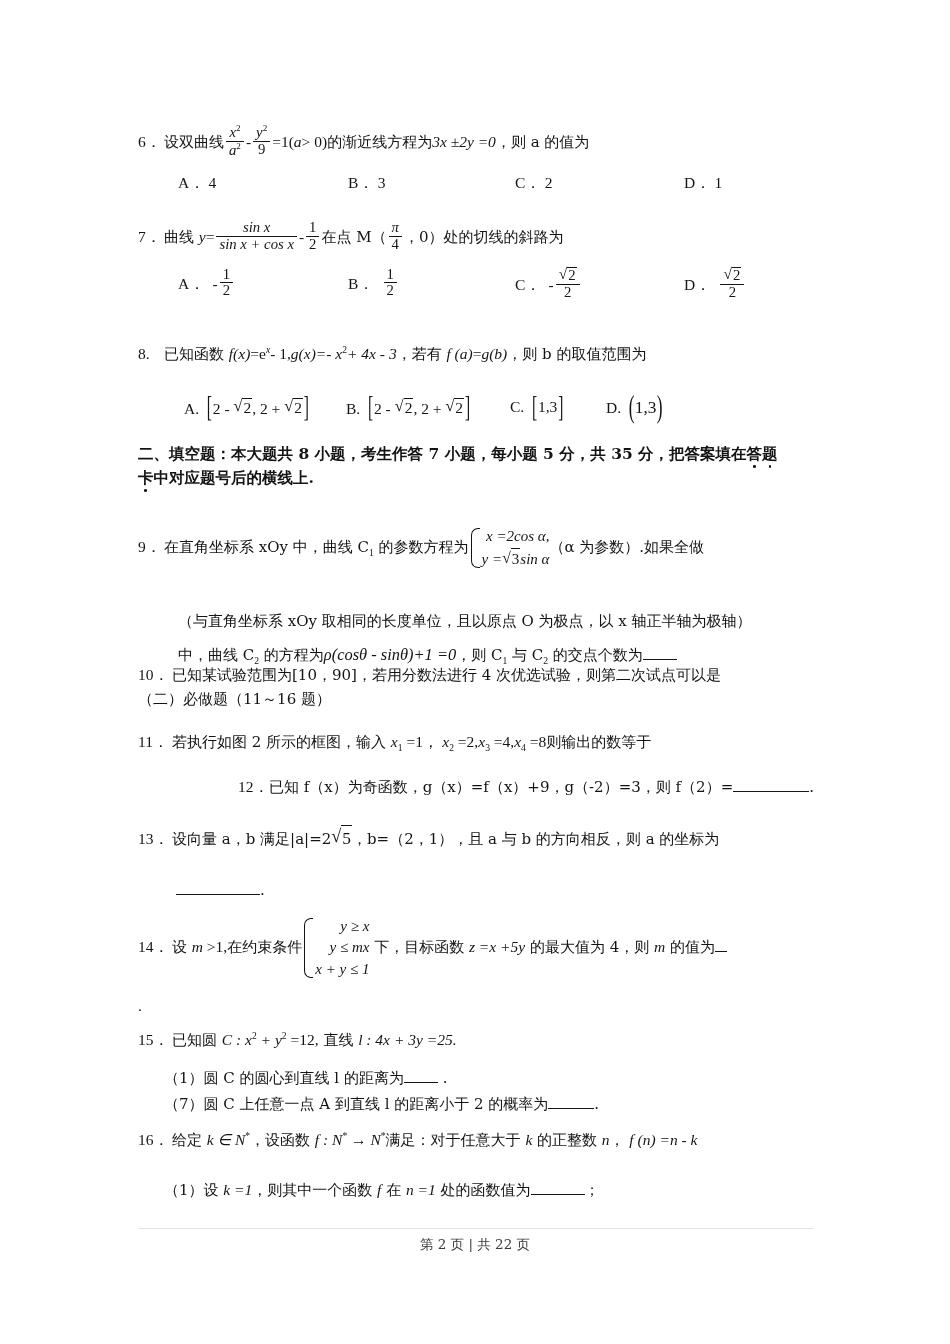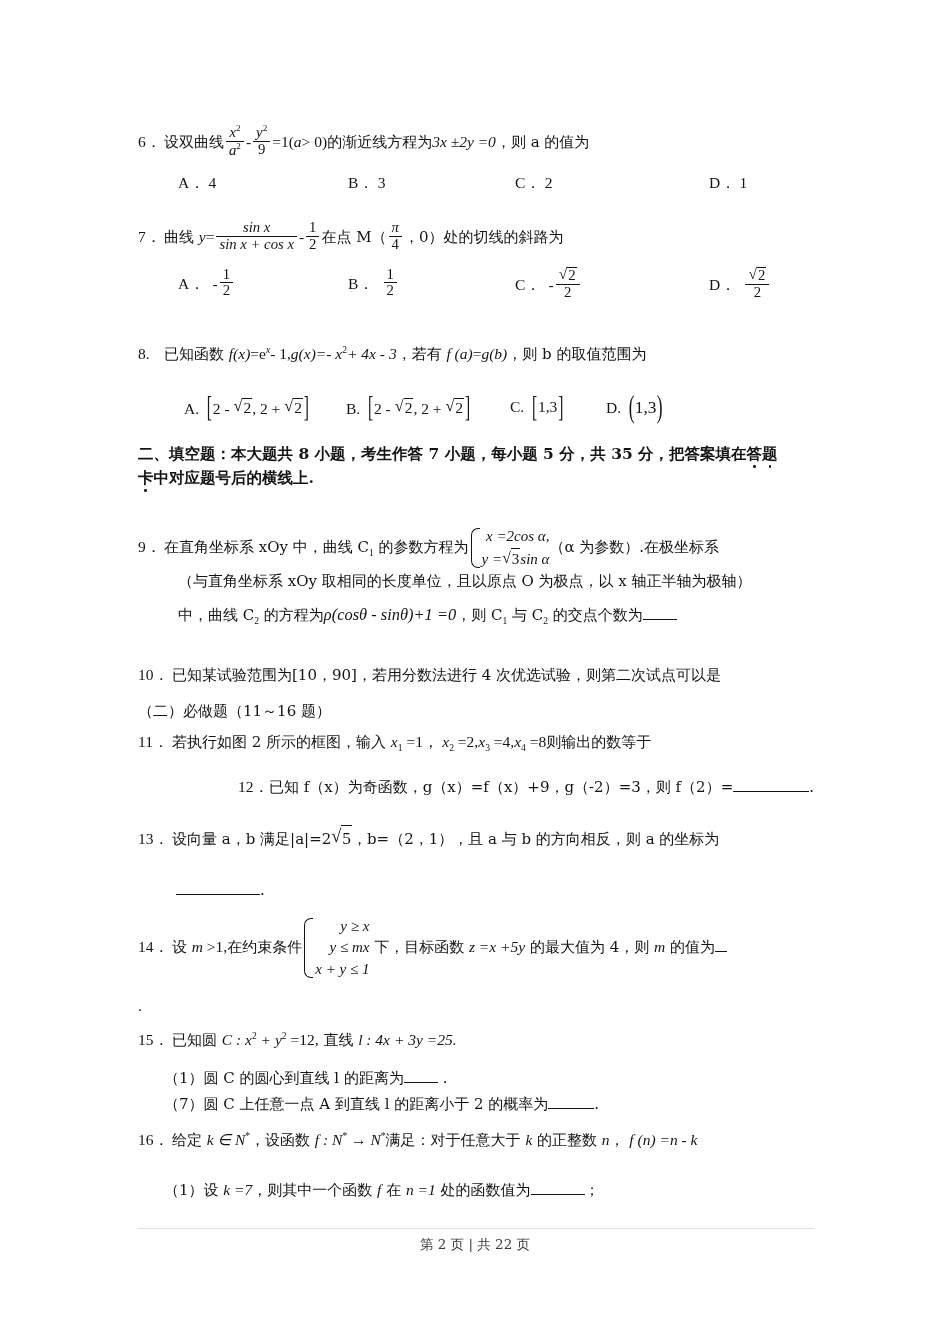--- a/index.html
+++ b/index.html
@@ -36,21 +36,21 @@
     line-height: 1.5;
     margin-bottom: 0;
   }
   .qnum {
     display: inline-block;
     min-width: 26px;
   }
   .indent-1 { padding-left: 26px; }
   .indent-2 { padding-left: 40px; }
 
-  .cn { font-family: "DejaVu Serif", "Liberation Serif", serif; font-size: 15px; }
+  .cn { font-family: "DejaVu Serif", "Liberation Serif", serif; font-size: 15px; margin-top: 40px; }
 
   
   .mi { font-style: italic; font-family: "Liberation Serif", serif; }
   .mn { font-style: normal; font-family: "Liberation Serif", serif; }
 
   sup.exp { font-size: 0.62em; vertical-align: super; font-style: italic; }
   sup.expn { font-size: 0.62em; vertical-align: super; font-style: normal; }
   sub.sb  { font-size: 0.62em; vertical-align: sub; font-style: normal; }
 
   
@@ -106,21 +106,21 @@
     position: relative;
     height: 56px;
     font-size: 15.5px;
     padding-left: 40px;
   }
   .opt { position: absolute; white-space: nowrap; }
   .opt .lab { font-family: "Liberation Serif", serif; }
   .opt-a { left: 40px; }
   .opt-b { left: 210px; }
   .opt-c { left: 377px; }
-  .opt-d { left: 571px; }
+  .opt-d { left: 546px; }
 
   .opts.tall { height: 62px; }
   .opts.flat { height: 30px; }
 
   .opts-q8 .opt-a { left: 46px; }
   .opts-q8 .opt-b { left: 208px; }
   .opts-q8 .opt-c { left: 372px; }
   .opts-q8 .opt-d { left: 468px; }
 
   
@@ -231,30 +231,30 @@
       </div>
     </div>
 
     <div class="blk" style="top:316px;">
       <div class="sec-head"><span>二、填空题：本大题共 8 小题，考生作答 7 小题，每小题 5 分，共 35 分，把答案填在</span><span class="emph-dot">答</span><span class="emph-dot">题</span></div>
       <div class="sec-head l2"><span class="emph-dot">卡</span><span>中对应题号后的横线上.</span></div>
     </div>
 
     <div class="blk" style="top:400px;">
       <div class="q" style="line-height:1.2;">
-        <span class="qnum">9．</span><span class="cn">在直角坐标系 xOy 中，曲线 C</span><sub class="sb">1</sub><span class="cn"> 的参数方程为</span><span class="sys"><span class="row"><span class="mi">x =2cos α,</span></span><span class="row"><span class="mi">y =</span><span class="sqrt"><span class="rad mn">3</span></span><span class="mi">sin α</span></span></span><span class="cn">（α 为参数）.在极坐标系</span>
+        <span class="qnum">9．</span><span class="cn">在直角坐标系 xOy 中，曲线 C</span><sub class="sb">1</sub><span class="cn"> 的参数方程为</span><span class="sys"><span class="row"><span class="mi">x =2cos α,</span></span><span class="row"><span class="mi">y =</span><span class="sqrt"><span class="rad mn">3</span></span><span class="mi">sin α</span></span></span><span class="cn">（α 为参数）.如果全做</span>
       </div>
       <div class="q cn indent-2" style="">（与直角坐标系 xOy 取相同的长度单位，且以原点 O 为极点，以 x 轴正半轴为极轴）</div>
       <div class="q indent-2" style="margin-top:10px;"><span class="cn">中，曲线 C</span><sub class="sb">2</sub><span class="cn"> 的方程为</span><span class="mi" style="font-size:1.06em;">ρ(cosθ - sinθ)+1 =0</span><span class="cn">，则 C</span><sub class="sb">1</sub><span class="cn"> 与 C</span><sub class="sb">2</sub><span class="cn"> 的交点个数为</span><span class="blank-s"></span>
       </div>
     </div>
 
     <div class="blk" style="top:537px;">
       <div class="q"><span class="qnum" style="min-width:34px;">10．</span><span class="cn">已知某试验范围为[10，90]，若用分数法进行 4 次优选试验，则第二次试点可以是</span></div>
-      <div class="q cn" style="margin-top:13px;">（二）必做题（11～16 题）</div>
+      <div class="q cn" style="margin-top:1px;">（二）必做题（11～16 题）</div>
     </div>
 
     <div class="blk" style="top:604px;">
       <div class="q"><span class="qnum" style="min-width:34px;">11．</span><span class="cn">若执行如图 2 所示的框图，输入 </span><span class="mi">x</span><sub class="sb">1</sub><span class="mn"> =1，  </span><span class="mi">x</span><sub class="sb">2</sub><span class="mn"> =2,</span><span class="mi">x</span><sub class="sb">3</sub><span class="mn"> =4,</span><span class="mi">x</span><sub class="sb">4</sub><span class="mn"> =8</span><span class="cn">则输出的数等于</span></div>
     </div>
 
     <div class="blk" style="top:649px;text-align:right;">
       <div class="q"><span class="qnum" style="min-width:34px;">12．</span><span class="cn">已知 f（x）为奇函数，g（x）=f（x）+9，g（-2）=3，则 f（2）=</span><span class="blank-l"></span><span class="cn">.</span></div>
     </div>
 
@@ -269,21 +269,21 @@
     </div>
 
     <div class="blk" style="top:902px;">
       <div class="q"><span class="qnum" style="min-width:34px;">15．</span><span class="cn">已知圆 </span><span class="mi">C : x</span><sup class="expn">2</sup><span class="mi"> + y</span><sup class="expn">2</sup><span class="mn"> =12,</span><span class="cn"> 直线 </span><span class="mi">l : 4x + 3y =25.</span></div>
       <div class="q indent-1" style="margin-top:14px;"><span class="cn">（1）圆 C 的圆心到直线 l 的距离为</span><span class="blank-s"></span><span class="cn"> .</span></div>
       <div class="q indent-1" style="margin-top:3px;"><span class="cn">（7）圆 C 上任意一点 A 到直线 l 的距离小于 2 的概率为</span><span class="blank-m"></span><span class="cn">.</span></div>
     </div>
 
     <div class="blk" style="top:1002px;">
       <div class="q"><span class="qnum" style="min-width:34px;">16．</span><span class="cn">给定 </span><span class="mi">k</span><span class="mi"> ∈ N</span><sup class="expn">*</sup><span class="cn">，设函数 </span><span class="mi">f</span><span class="mi"> : N</span><sup class="expn">*</sup><span class="mi"> → N</span><sup class="expn">*</sup><span class="cn">满足：对于任意大于 </span><span class="mi">k</span><span class="cn"> 的正整数 </span><span class="mi">n</span><span class="cn">，  </span><span class="mi">f (n)</span><span class="mi"> =n - k</span></div>
-      <div class="q indent-1" style="margin-top:26px;"><span class="cn">（1）设 </span><span class="mi">k =7</span><span class="cn">，则其中一个函数 </span><span class="mi">f</span><span class="cn"> 在 </span><span class="mi">n =1</span><span class="cn"> 处的函数值为</span><span class="blank-m" style="width:54px;"></span><span class="cn">；</span></div>
+      <div class="q indent-1" style="margin-top:26px;"><span class="cn">（1）设 </span><span class="mi">k =1</span><span class="cn">，则其中一个函数 </span><span class="mi">f</span><span class="cn"> 在 </span><span class="mi">n =1</span><span class="cn"> 处的函数值为</span><span class="blank-m" style="width:54px;"></span><span class="cn">；</span></div>
     </div>
 
   </div>
 
   <div class="footer-rule"></div>
   <div class="footer">第 2 页 | 共 22 页</div>
 
 </div>
 
 </body></html>

